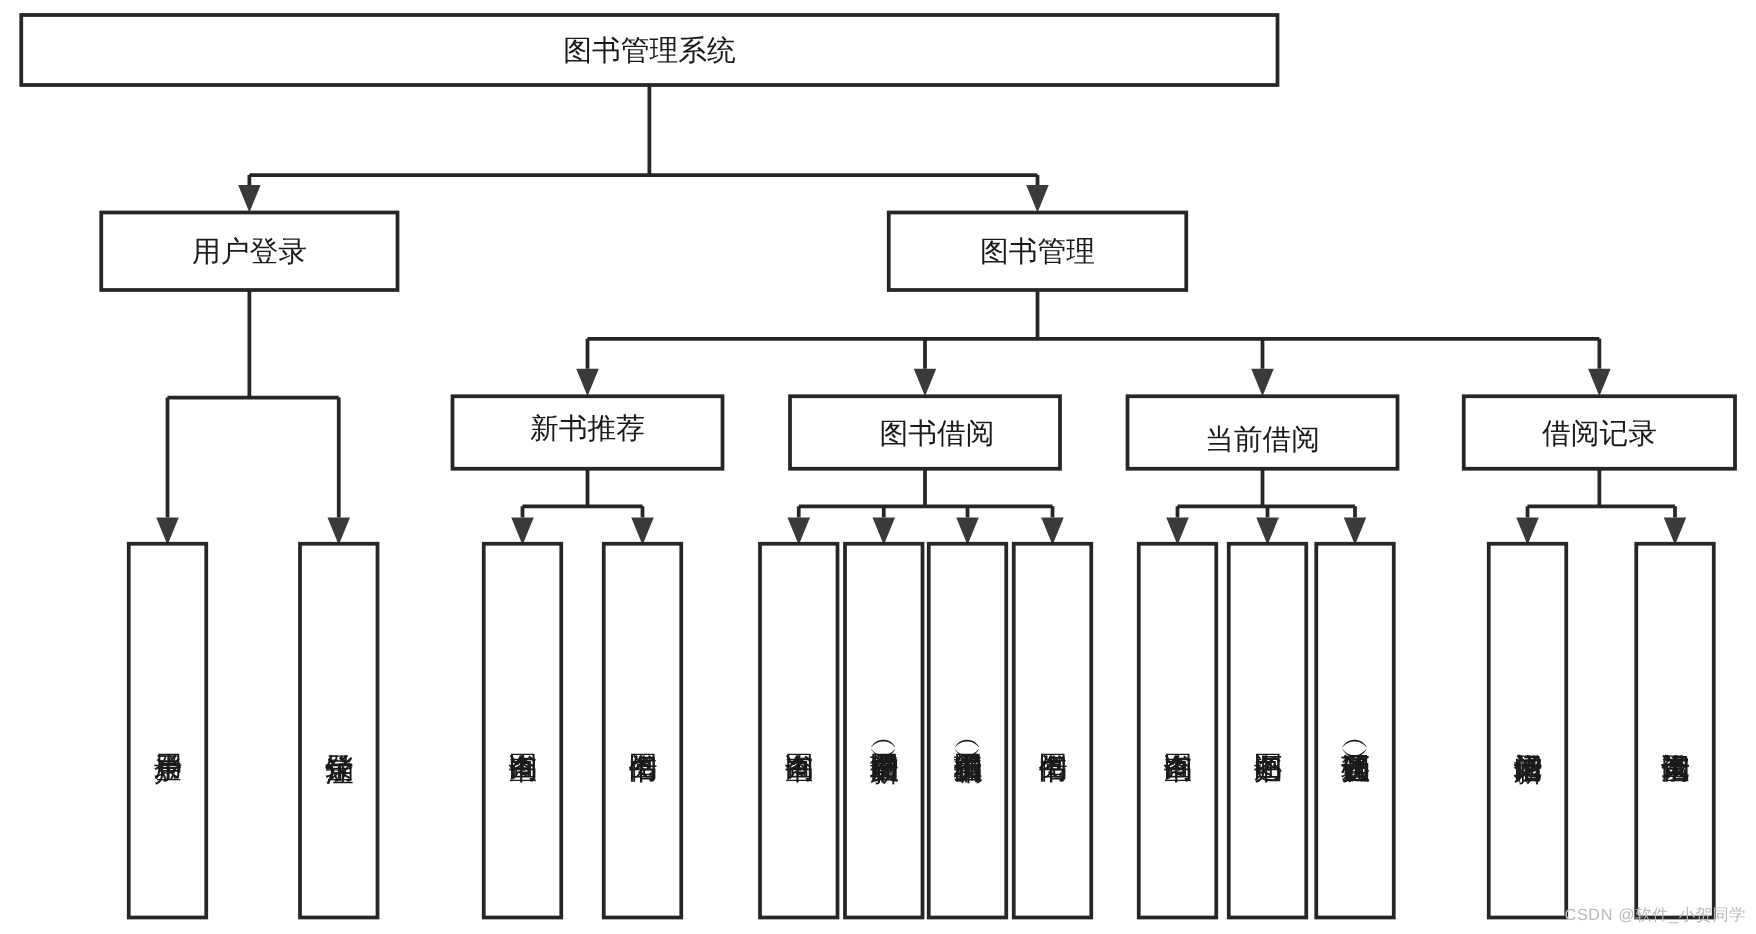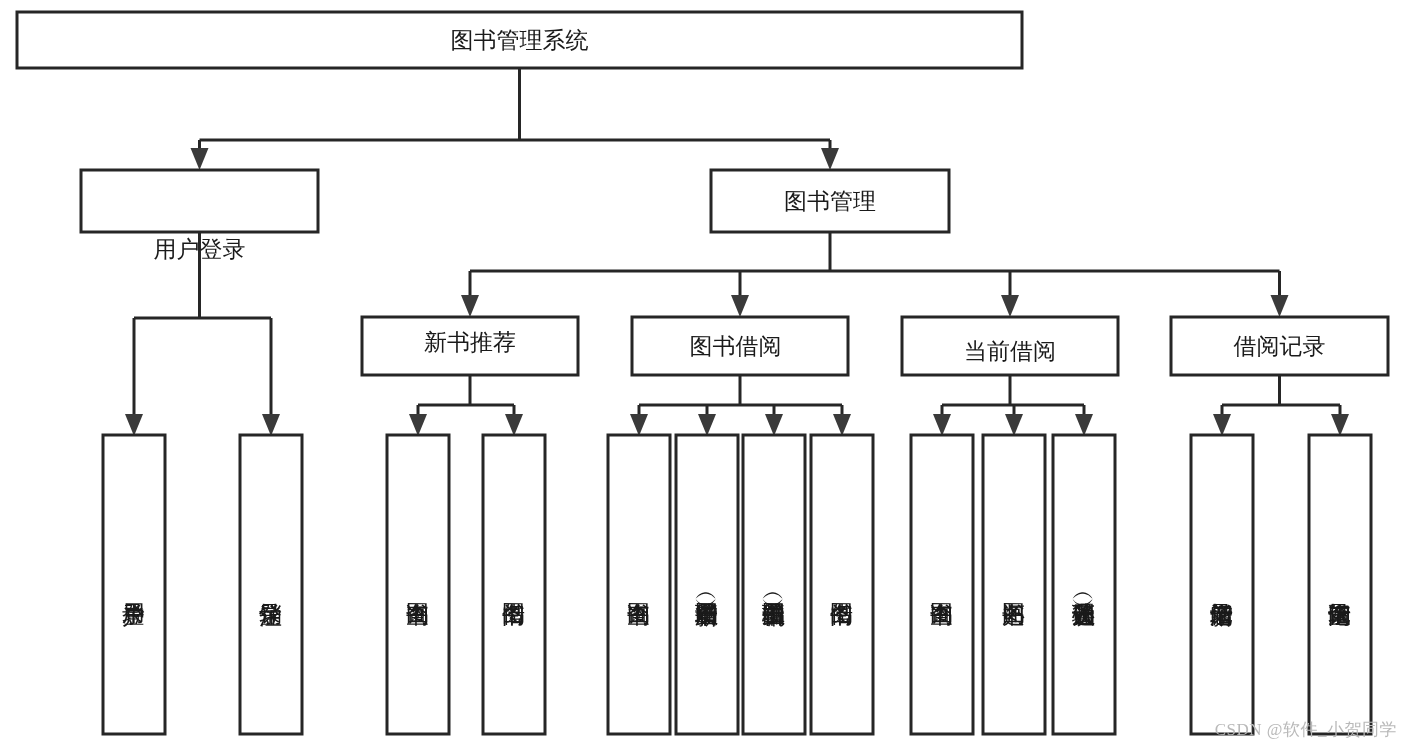--- a/index.html
+++ b/index.html
@@ -63,22 +63,22 @@
     font-family: "DejaVu Sans", "Liberation Sans", sans-serif;
     font-size: 23px;
     color: #1a1a1a;
     white-space: nowrap;
     pointer-events: none;
   }
   #watermark {
     position: absolute;
     right: 8px;
     bottom: 6px;
-    font-family: Liberation Serif, serif;
-    font-size: 17px;
+    font-family: Liberation Sans, sans-serif;
+    font-size: 13px;
     color: #b9b9b9;
     letter-spacing: 0.5px;
     user-select: none;
   }
 </style>
 </head>
 <body>
 
 <div id="diagram-root">
 
@@ -156,24 +156,24 @@
         <rect x="911" y="435" width="62" height="299" class="node-box"></rect>
         <rect x="983" y="435" width="62" height="299" class="node-box"></rect>
         <rect x="1053" y="435" width="62" height="299" class="node-box"></rect>
         <rect x="1191" y="435" width="62" height="299" class="node-box"></rect>
         <rect x="1309" y="435" width="62" height="299" class="node-box"></rect>
       </g>
   </svg>
 
   <div id="labels-layer">
       <div class="box-label-h" style="left: 17px; top: 12px; width: 1005px; height: 56px;">图书管理系统</div>
-      <div class="box-label-h" style="left: 81px; top: 170px; width: 237px; height: 62px; margin-top: 48px;">用户登录</div>
+      <div class="box-label-h" style="left: 81px; top: 170px; width: 237px; height: 62px;">用户登录</div>
       <div class="box-label-h" style="left: 711px; top: 170px; width: 238px; height: 62px; text-align: center;">图书管理</div>
       <div class="box-label-h" style="left: 362px; top: 317px; width: 216px; height: 51px;">新书推荐</div>
-      <div class="box-label-h" style="left: 618px; top: 317px; width: 235px; height: 58px;">图书借阅</div>
+      <div class="box-label-h" style="left: 632px; top: 317px; width: 235px; height: 58px;">图书借阅</div>
       <div class="box-label-h" style="left: 902px; top: 317px; width: 216px; height: 68px;">当前借阅</div>
       <div class="box-label-h" style="left: 1171px; top: 317px; width: 217px; height: 58px;">借阅记录</div>
       <div class="leaf-label-wrap" style="left: 103px; top: 435px; width: 62px; height: 299px;">用户登录</div>
       <div class="leaf-label-wrap" style="left: 240px; top: 435px; width: 62px; height: 299px;">注销登录</div>
       <div class="leaf-label-wrap" style="left: 387px; top: 435px; width: 62px; height: 299px;">查询图书</div>
       <div class="leaf-label-wrap" style="left: 483px; top: 435px; width: 62px; height: 299px;">借阅图书</div>
       <div class="leaf-label-wrap" style="left: 608px; top: 435px; width: 62px; height: 299px;">查询图书</div>
       <div class="leaf-label-wrap" style="left: 676px; top: 435px; width: 62px; height: 299px;">新增图书（管理员）</div>
       <div class="leaf-label-wrap" style="left: 743px; top: 435px; width: 62px; height: 299px;">编辑图书（管理员）</div>
       <div class="leaf-label-wrap" style="left: 811px; top: 435px; width: 62px; height: 299px;">借阅图书</div>

